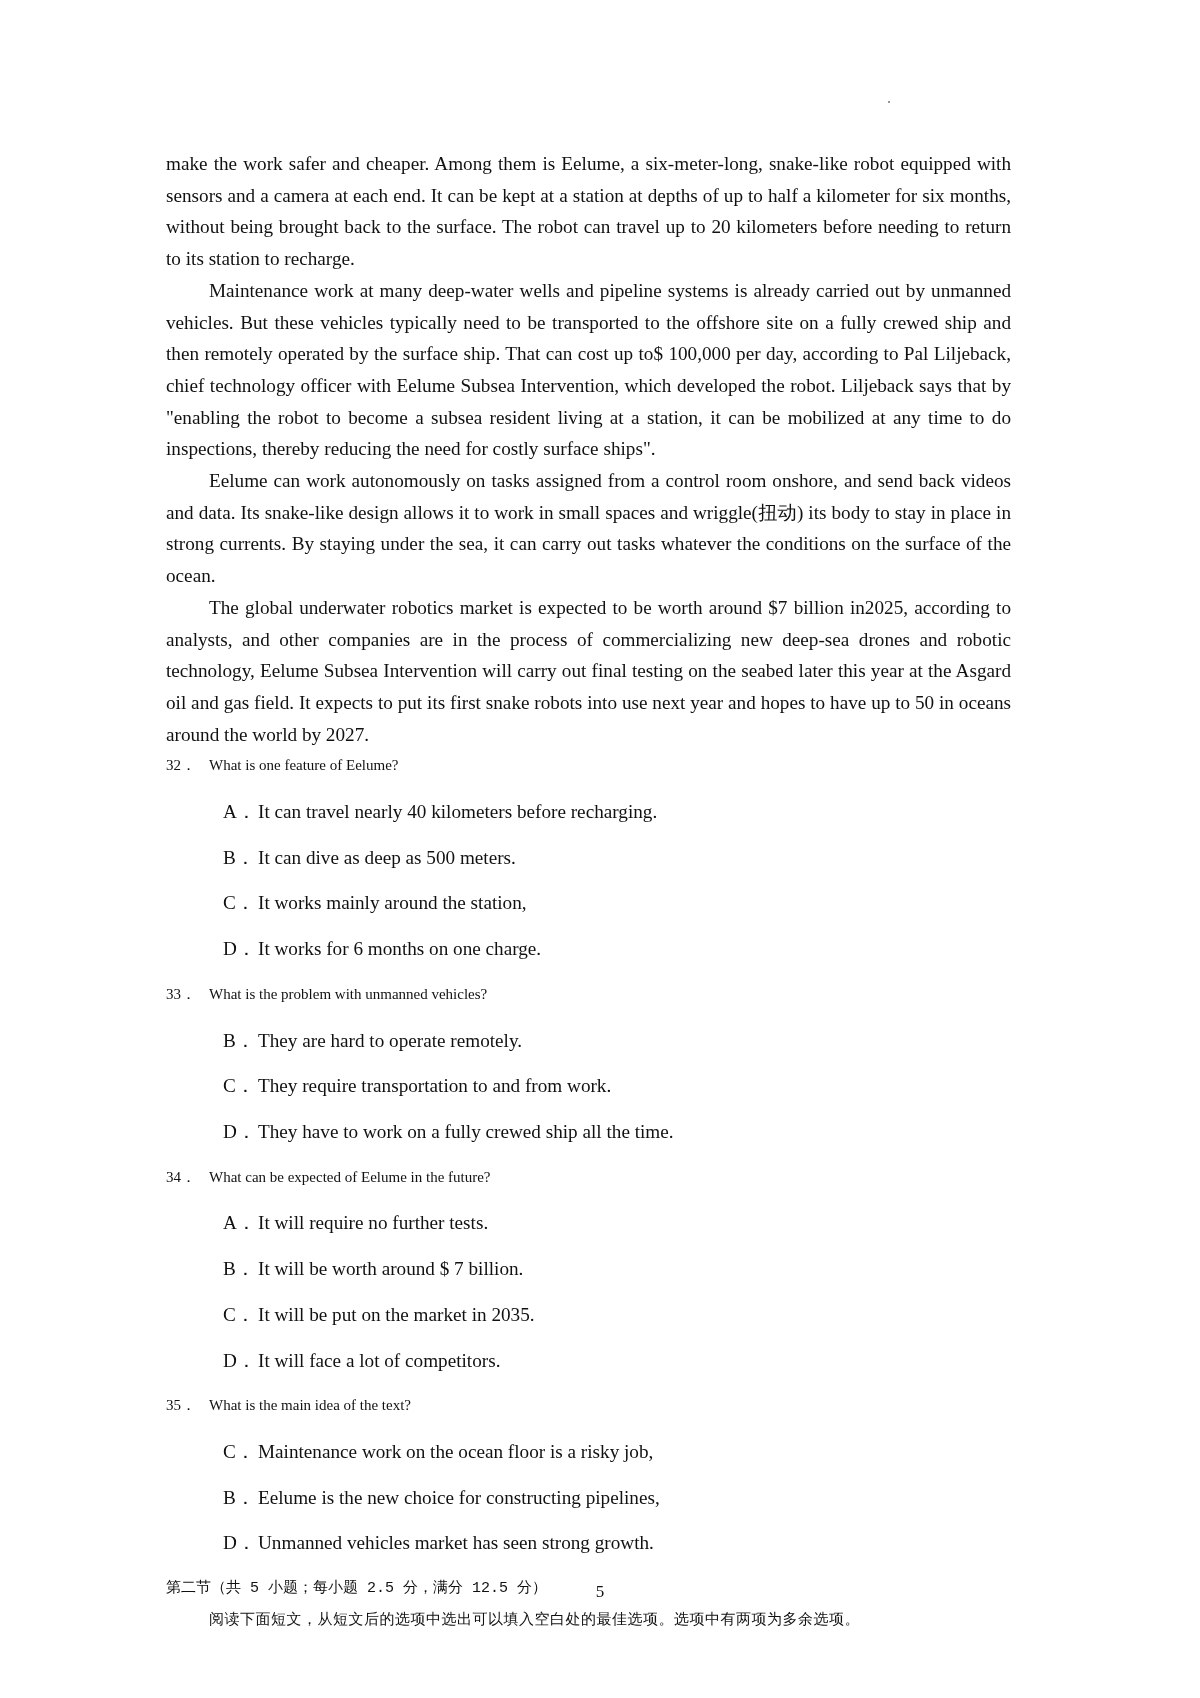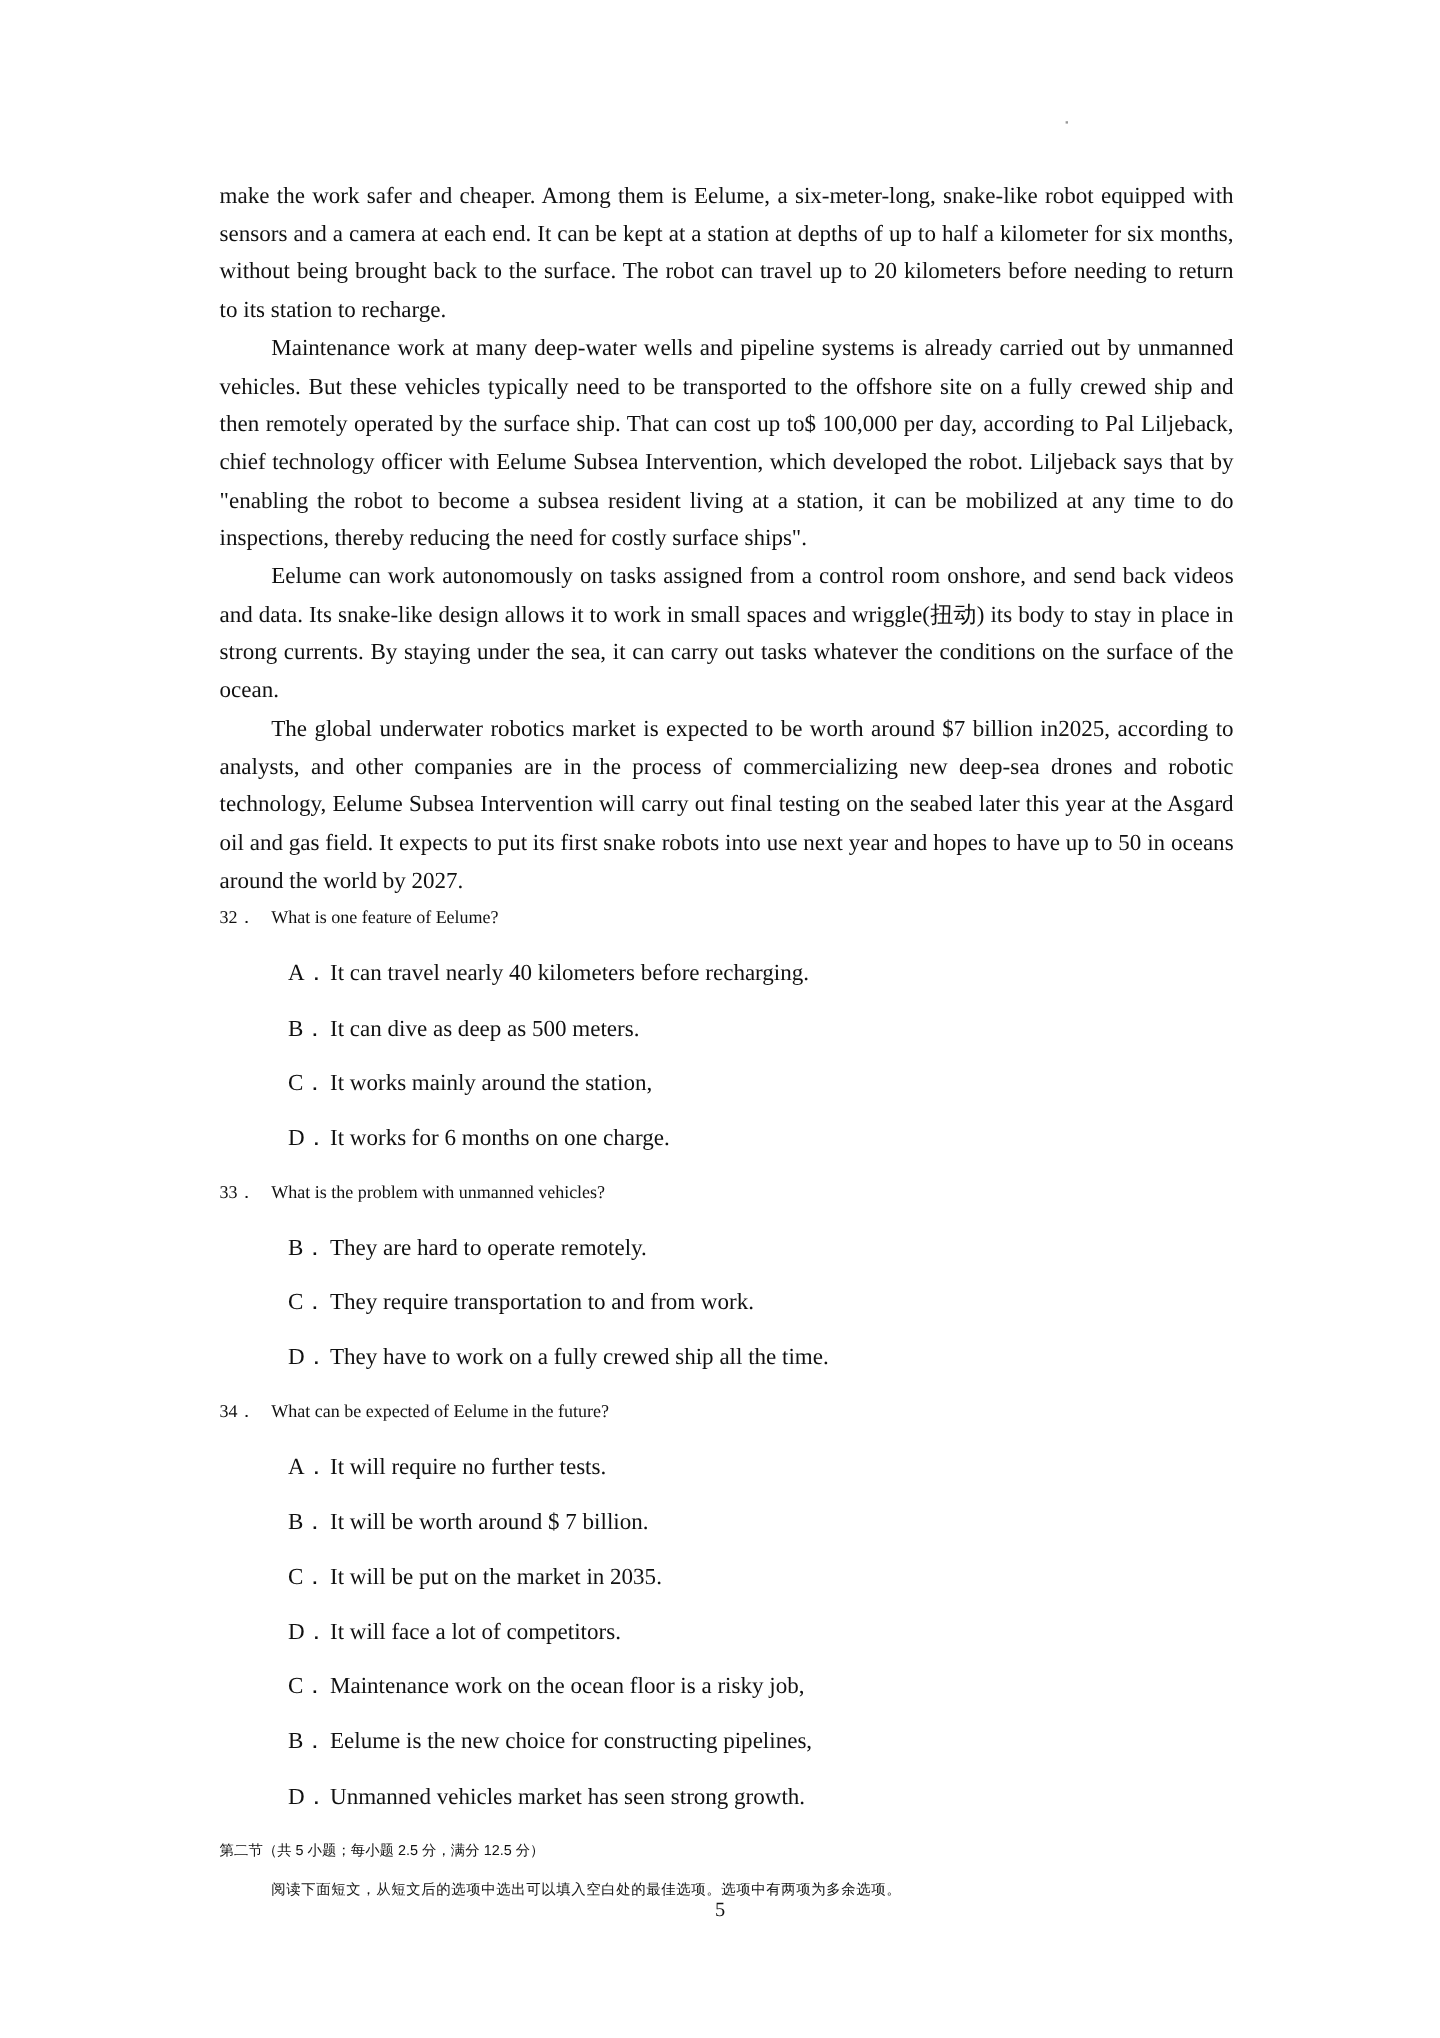--- a/index.html
+++ b/index.html
@@ -1,26 +1,26 @@
 <!DOCTYPE html>
 <html><head>
   <meta charset="utf-8">
   <style>
     html, body { margin: 0; padding: 0; background: #ffffff; }
     body { width: 1200px; height: 1698px; position: relative; overflow: hidden;
       font-family: "Liberation Serif", "DejaVu Serif", serif; color: #111; }
     .speck { position: absolute; left: 888px; top: 101px; width: 2px; height: 2px; background: #999; }
-    .page { position: absolute; left: 183px; top: 148px; width: 845px; }
+    .page { position: absolute; left: 166px; top: 148px; width: 845px; }
     .para { font-size: 19.2px; line-height: 31.7px; text-align: justify; text-align-last: left; margin: 0; }
     .indent { text-indent: 43px; }
     .q { font-size: 15px; line-height: 31.7px; margin: 0; }
     .qnum { display: inline-block; width: 43px; }
     .opt { font-size: 19.2px; line-height: 31.7px; margin: 14px; padding-left: 43px; }
     .optl { display: inline-block; width: 35px; }
-    .cn { font-family: Liberation Sans, sans-serif; font-size: 12px; line-height: 31.7px; margin: 0; }
+    .cn { font-family: Liberation Mono, monospace; font-size: 15px; line-height: 31.7px; margin: 0; }
     .cn.indent { text-indent: 43px; letter-spacing: 0.5px; }
     .pagenum { position: absolute; left: 0; width: 1200px; top: 1582px; text-align: center; font-size: 17px; }
   </style>
 </head>
 <body>
 
 <div class="speck"></div>
 
 <div class="page">
   <p class="para">make the work safer and cheaper. Among them is Eelume, a six-meter-long, snake-like robot equipped with sensors and a camera at each end. It can be kept at a station at depths of up to half a kilometer for six months, without being brought back to the surface. The robot can travel up to 20 kilometers before needing to return to its station to recharge.</p>
@@ -45,20 +45,21 @@
 
   <div>
     <p class="q"><span class="qnum">34．</span><span>What can be expected of Eelume in the future?</span></p>
     <p class="opt"><span class="optl">A．</span><span>It will require no further tests.</span></p>
     <p class="opt"><span class="optl">B．</span><span>It will be worth around $ 7 billion.</span></p>
     <p class="opt"><span class="optl">C．</span><span>It will be put on the market in 2035.</span></p>
     <p class="opt"><span class="optl">D．</span><span>It will face a lot of competitors.</span></p>
   </div>
 
   <div>
+    <p class="q"><span class="qnum">35．</span><span>What is the main idea of the text?</span></p>
     <p class="opt"><span class="optl">C．</span><span>Maintenance work on the ocean floor is a risky job,</span></p>
     <p class="opt"><span class="optl">B．</span><span>Eelume is the new choice for constructing pipelines,</span></p>
     <p class="opt"><span class="optl">D．</span><span>Unmanned vehicles market has seen strong growth.</span></p>
   </div>
 
   <p class="cn">第二节（共 5 小题；每小题 2.5 分，满分 12.5 分）</p>
   <p class="cn indent">阅读下面短文，从短文后的选项中选出可以填入空白处的最佳选项。选项中有两项为多余选项。</p>
 </div>
 
 <div class="pagenum">5</div>

